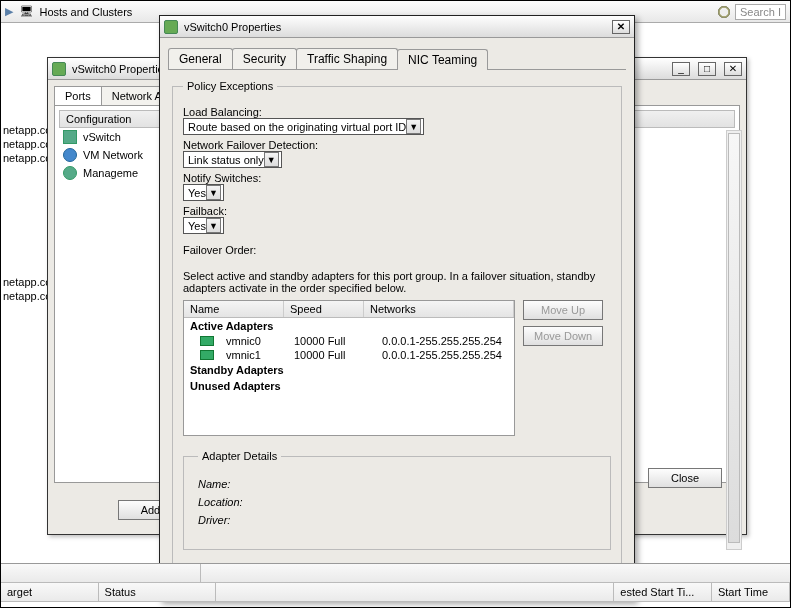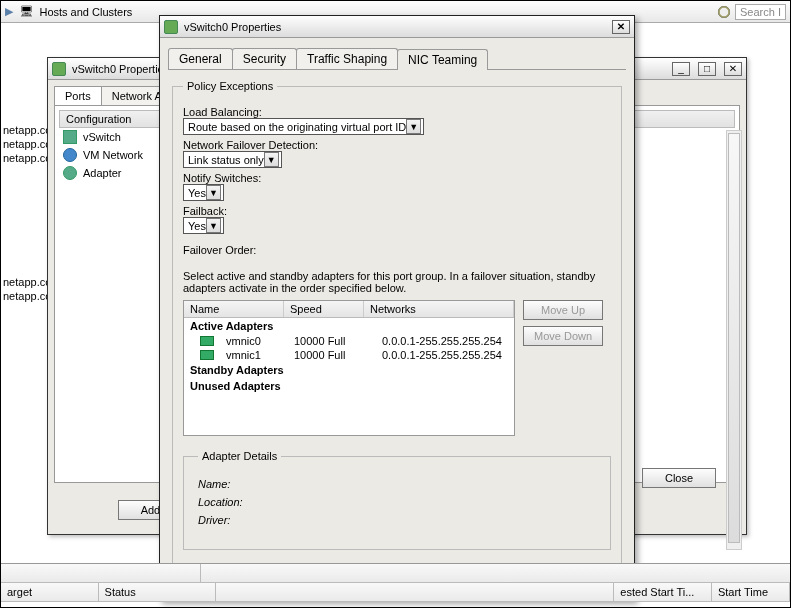--- a/index.html
+++ b/index.html
@@ -87,21 +87,21 @@
   .item-icon{width:14px;height:14px;}
   .icon-vswitch{background:#5a8; border:1px solid #396;}
   .icon-vmnet{background:#48c; border-radius:50%; border:1px solid #269;}
   .icon-mgmt{background:#5a8; border-radius:50%; border:1px solid #396;}
   .add-btn{ position:absolute; left:70px; bottom:14px;}
   .btn{
     min-width:74px; padding:3px 10px; border:1px solid #777;
     background:linear-gradient(#fdfdfd,#e0e0e0); font-size:11px;
   }
   .btn:disabled{color:#999;}
-  .close-area{position:absolute; right:30px; bottom:46px;}
+  .close-area{position:absolute; right:24px; bottom:46px;}
   
   .front-dialog{
     position:absolute; left:158px; top:14px; width:476px; height:586px;
     border:1px solid #222; background:#eceae5;
     box-shadow:3px 3px 6px rgba(0,0,0,.35);
   }
   .front-dialog .title-bar{background:linear-gradient(#fefefe,#dcdcdc);}
   .tabrow{display:flex; margin:10px 8px 0 8px;}
   .tabrow div{
     padding:3px 10px; font-size:12px; border:1px solid #999;
@@ -203,21 +203,21 @@
     <div class="config-row">
       <span class="item-icon icon-vswitch"></span>
       <span>vSwitch</span>
     </div>
     <div class="config-row">
       <span class="item-icon icon-vmnet"></span>
       <span>VM Network</span>
     </div>
     <div class="config-row">
       <span class="item-icon icon-mgmt"></span>
-      <span>Adapter</span>
+      <span>Manageme</span>
     </div>
   </div>
   <button class="btn add-btn">Add...</button>
   <div class="close-area">
     <button class="btn">Close</button>
   </div>
   <div class="scrollbar-back">
       <div class="thumb"></div>
     </div>
 </div>

